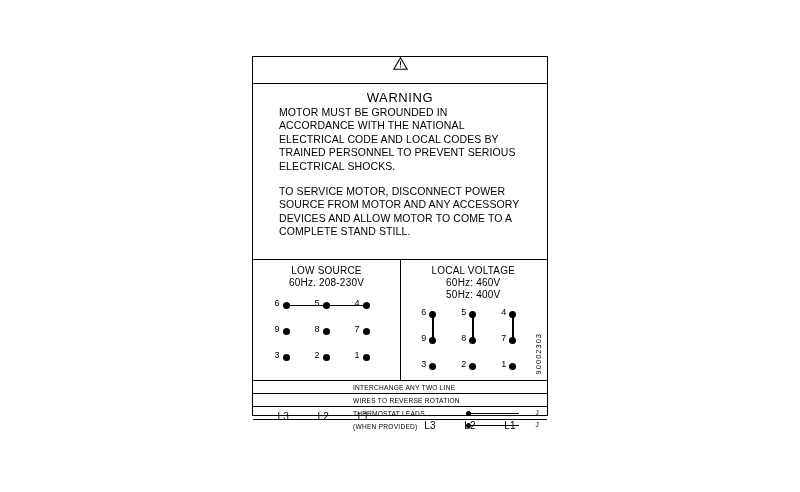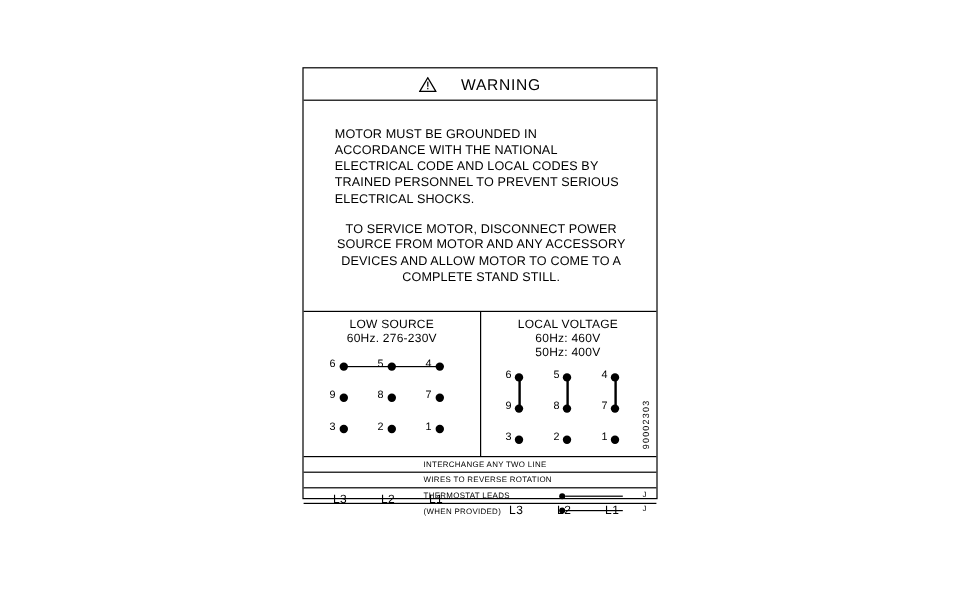--- a/index.html
+++ b/index.html
@@ -27,22 +27,23 @@
     box-sizing: border-box;
     background: #fff;
   }
 
   
   .warning-bar {
     height: 26px;
     border-bottom: 1.5px solid #000;
     display: flex;
     align-items: center;
-    justify-content: center;
+    justify-content: space-between;
     gap: 20px;
+    flex-direction: column;
   }
   .warn-tri {
     width: 15px;
     height: 13px;
     position: relative;
   }
   .warn-tri svg { display: block; }
   .warning-title {
     font-size: 13px;
     letter-spacing: 0.6px;
@@ -53,21 +54,21 @@
   .warning-body {
     padding: 10px 12px 8px 14px;
     border-bottom: 1.5px solid #000;
   }
   .warning-body p {
     margin: 12px;
     font-size: 10.5px;
     line-height: 13.4px;
     letter-spacing: 0.1px;
   }
-  .warning-body p + p { margin-top: 12px; text-align: center; }
+  .warning-body p + p { margin-top: 12px; }
 
   
   .volt-row {
     display: flex;
     border-bottom: 1.5px solid #000;
     height: 120px;
   }
   .volt-panel {
     position: relative;
     box-sizing: border-box;
@@ -197,21 +198,21 @@
   <div class="warning-body">
     <p>MOTOR MUST BE GROUNDED IN ACCORDANCE WITH THE NATIONAL ELECTRICAL CODE AND LOCAL CODES BY TRAINED PERSONNEL TO PREVENT SERIOUS ELECTRICAL SHOCKS.</p>
     <p>TO SERVICE MOTOR, DISCONNECT POWER SOURCE FROM MOTOR AND ANY ACCESSORY DEVICES AND ALLOW MOTOR TO COME TO A COMPLETE STAND STILL.</p>
   </div>
 
   <div class="volt-row">
 
     <div class="volt-panel low">
       <div class="volt-head">
         <div>LOW SOURCE</div>
-        <div>60Hz. 276-230V</div>
+        <div>60Hz. 208-230V</div>
       </div>
 
       <div class="diagram low">
 
         <div class="hline" style="left:11px; top:12px; width:82px;"></div>
 
         <div class="dot" style="left:8px;  top:9px;"></div>
         <div class="dot" style="left:8px;  top:35px;"></div>
         <div class="dot" style="left:8px;  top:61px;"></div>
         <div class="lead-label" style="left:0px; top:6px;">6</div>

